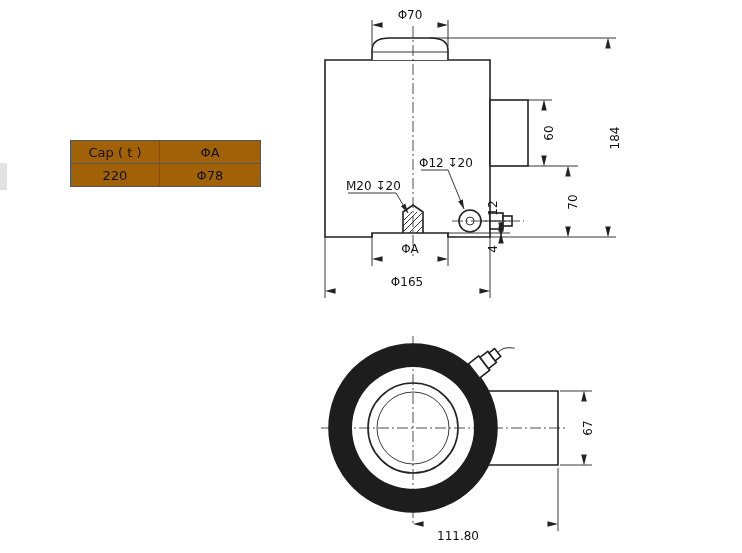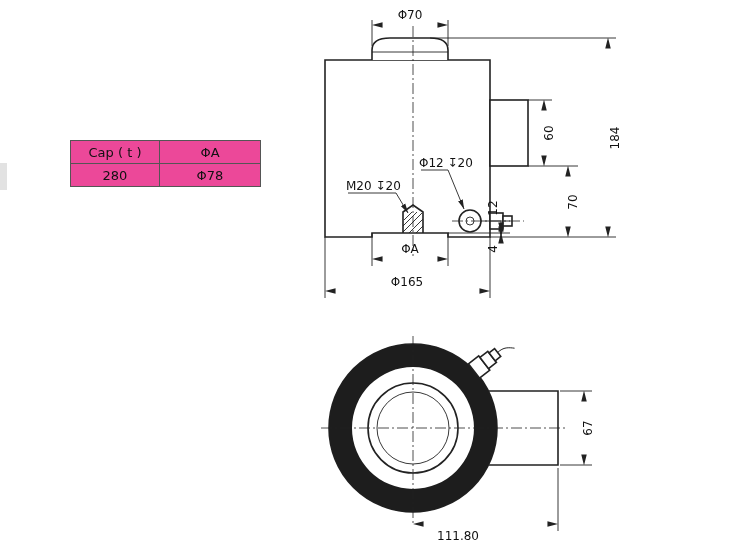--- a/index.html
+++ b/index.html
@@ -3,42 +3,42 @@
 <meta charset="utf-8">
 <style>
   html,body{margin:0;padding:0;background:#ffffff;}
   .canvas{position:relative;width:742px;height:553px;background:#fff;overflow:hidden;
           font-family:"DejaVu Sans",sans-serif;}
   .artifact{position:absolute;left:0;top:163px;width:7px;height:27px;background:#e2e2e2;}
   table.spec{position:absolute;left:70px;top:140px;border-collapse:collapse;}
   table.spec td{border:1px solid #555;width:80px;height:22px;text-align:center;
                 font-size:13px;color:#111;padding:0 4px;}
   table.spec td.c2{width:92px;}
-  table.spec td.green{background:#ec4899;margin-top:16px;}
+  table.spec td.green{background:#a16207;margin-top:16px;}
   svg{position:absolute;left:0;top:0;}
   .ol{fill:none;stroke:#222;stroke-width:1.6;}
   .olw{fill:#fff;stroke:#222;stroke-width:1.6;}
   .thin{fill:none;stroke:#222;stroke-width:0.9;}
   .cl{fill:none;stroke:#222;stroke-width:0.8;stroke-dasharray:11 3 2 3;}
   text.d{font-size:12px;fill:#111;}
 </style>
 </head>
 <body>
 
 <div class="canvas">
   <div class="artifact"></div>
 
   <table class="spec">
     <tbody>
         <tr>
       <td class="green">Cap ( t )</td>
       <td class="green c2">ΦA</td>
     </tr>
     <tr>
-      <td class="green">280</td>
+      <td class="green">220</td>
       <td class="green c2">Φ78</td>
     </tr>
   </tbody>
     </table>
 
   <svg width="742" height="553" viewBox="0 0 742 553">
     <defs>
       <marker id="arw" viewBox="0 0 10 6" refX="9.6" refY="3" markerWidth="11" markerHeight="6.6" orient="auto-start-reverse">
           <path d="M10,3 L0,0.5 L0,5.5 Z" fill="#222"></path>
         </marker>

